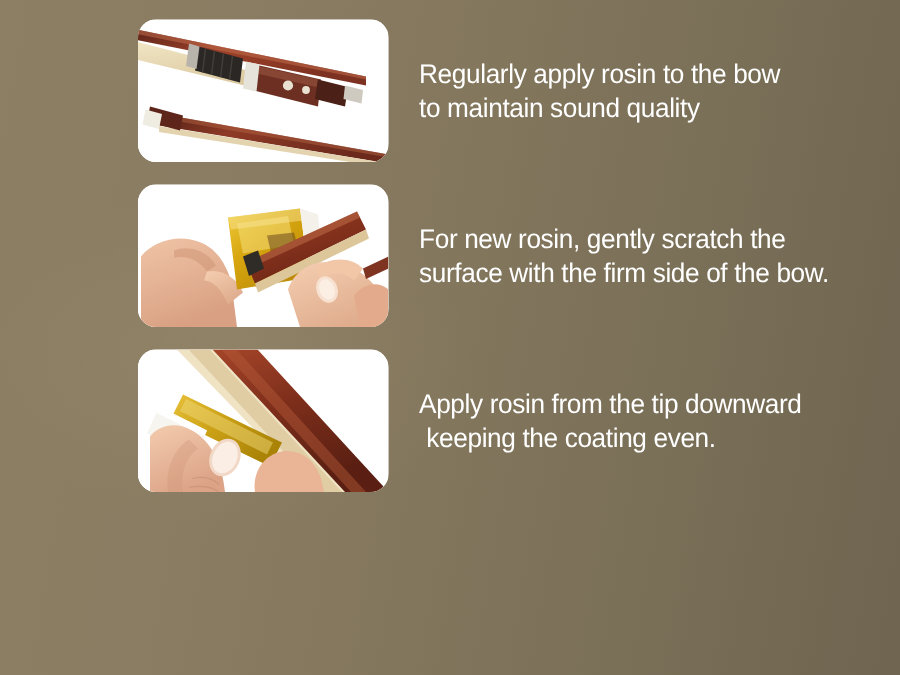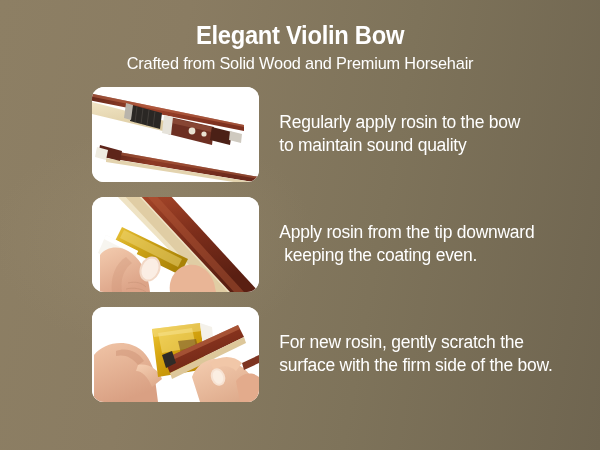--- a/index.html
+++ b/index.html
@@ -103,24 +103,20 @@
     transform-origin: left center;
   }
   .tip-line { display: block; white-space: nowrap; }
   .tip-line.indent { padding-left: 5px; }
 </style>
 </head>
 <body>
 
 <div id="poster">
 
-  <div class="header">
-    <h1 class="title">Elegant Violin Bow</h1>
-    <p class="subtitle">Crafted from Solid Wood and Premium Horsehair</p>
-  </div>
 
   <div class="rows">
 
     <div class="row">
       <div class="photo-card">
         <svg viewBox="0 0 167 95" preserveAspectRatio="none" aria-hidden="true">
           <defs>
             <linearGradient id="r1wood" x1="0" y1="0" x2="1" y2="0.4">
               <stop offset="0" stop-color="#5d2519"></stop>
               <stop offset="0.45" stop-color="#9c4129"></stop>
@@ -176,20 +172,82 @@
       <div class="tip">
         <span class="tip-line">Regularly apply rosin to the bow</span>
         <span class="tip-line">to maintain sound quality</span>
       </div>
     </div>
 
     <div class="row">
       <div class="photo-card">
         <svg viewBox="0 0 167 95" preserveAspectRatio="none" aria-hidden="true">
           <defs>
+            <linearGradient id="r2skin" x1="0" y1="0" x2="0.4" y2="1">
+              <stop offset="0" stop-color="#f0c4a6"></stop>
+              <stop offset="1" stop-color="#d9a083"></stop>
+            </linearGradient>
+            <linearGradient id="r2skin2" x1="0.2" y1="0" x2="0.8" y2="1">
+              <stop offset="0" stop-color="#f3cbae"></stop>
+              <stop offset="1" stop-color="#dda98a"></stop>
+            </linearGradient>
+            <linearGradient id="r2gold" x1="0" y1="0" x2="0.8" y2="1">
+              <stop offset="0" stop-color="#f0cb3c"></stop>
+              <stop offset="0.45" stop-color="#d6a50f"></stop>
+              <stop offset="1" stop-color="#b98705"></stop>
+            </linearGradient>
+            <linearGradient id="r2stick" x1="0" y1="0" x2="0.5" y2="1">
+              <stop offset="0" stop-color="#9c3d23"></stop>
+              <stop offset="1" stop-color="#6c2616"></stop>
+            </linearGradient>
+          </defs>
+          <rect width="167" height="95" fill="#ffffff"></rect>
+
+          <path d="M2,95 L2,48 C10,38 26,33 40,38 C52,42 58,52 62,64 L66,95 Z" fill="url(#r2skin)"></path>
+          <path d="M24,44 C34,40 46,44 52,54 L46,58 C40,50 32,47 24,49 Z" fill="#c98f72" opacity="0.45"></path>
+
+          <path d="M46,58 C56,56 66,62 70,72 L60,80 C56,70 50,64 44,64 Z" fill="url(#r2skin2)"></path>
+
+          <polygon points="60,22 108,16 114,62 66,70" fill="url(#r2gold)"></polygon>
+          <polygon points="66,26 100,21 104,40 70,46" fill="#f6de7a" opacity="0.55"></polygon>
+          <polygon points="60,22 108,16 110,24 62,30" fill="#fbe9a0" opacity="0.45"></polygon>
+
+          <polygon points="108,16 120,20 124,62 114,62" fill="#f4f1ea"></polygon>
+
+          <polygon points="86,34 104,32 108,48 90,51" fill="#6b4a1e" opacity="0.55"></polygon>
+
+          <polygon points="72,52 146,18 152,30 78,66" fill="url(#r2stick)"></polygon>
+          <polygon points="72,52 146,18 148,22 74,56" fill="#c5714b" opacity="0.5"></polygon>
+
+          <polygon points="78,66 152,30 154,36 80,72" fill="#ddc79a"></polygon>
+
+          <polygon points="70,48 80,44 84,56 74,61" fill="#2f2b27"></polygon>
+
+          <path d="M108,95 L100,70 C104,58 116,50 130,52 C146,54 158,64 164,78 L166,95 Z" fill="url(#r2skin2)"></path>
+
+          <path d="M118,56 C128,48 142,48 150,56 L144,64 C138,58 128,58 122,63 Z" fill="#f1c7a8"></path>
+
+          <ellipse cx="126" cy="70" rx="7" ry="9" transform="rotate(-22 126 70)" fill="#f7e2d2"></ellipse>
+          <ellipse cx="126" cy="70" rx="5" ry="7" transform="rotate(-22 126 70)" fill="#fbeee2"></ellipse>
+
+          <path d="M148,95 L144,74 C150,66 160,64 167,70 L167,95 Z" fill="#e3ab8c"></path>
+
+          <polygon points="150,56 167,48 167,56 152,63" fill="#7e3421"></polygon>
+        </svg>
+      </div>
+      <div class="tip">
+        <span class="tip-line">For new rosin, gently scratch the</span>
+        <span class="tip-line">surface with the firm side of the bow.</span>
+      </div>
+    </div>
+
+    <div class="row">
+      <div class="photo-card">
+        <svg viewBox="0 0 167 95" preserveAspectRatio="none" aria-hidden="true">
+          <defs>
             <linearGradient id="r3stick" x1="0" y1="0" x2="0.4" y2="1">
               <stop offset="0" stop-color="#a8472a"></stop>
               <stop offset="0.5" stop-color="#7d2e1b"></stop>
               <stop offset="1" stop-color="#5a1f12"></stop>
             </linearGradient>
             <linearGradient id="r3skin" x1="0" y1="0" x2="0.5" y2="1">
               <stop offset="0" stop-color="#f3cbae"></stop>
               <stop offset="1" stop-color="#dca387"></stop>
             </linearGradient>
             <linearGradient id="r3gold" x1="0" y1="0" x2="1" y2="0.6">
@@ -225,76 +283,14 @@
             <path d="M34,92 C42,90 50,92 54,95"></path>
           </g>
         </svg>
       </div>
       <div class="tip">
         <span class="tip-line">Apply rosin from the tip downward</span>
         <span class="tip-line indent"> keeping the coating even.</span>
       </div>
     </div>
 
-    <div class="row">
-      <div class="photo-card">
-        <svg viewBox="0 0 167 95" preserveAspectRatio="none" aria-hidden="true">
-          <defs>
-            <linearGradient id="r2skin" x1="0" y1="0" x2="0.4" y2="1">
-              <stop offset="0" stop-color="#f0c4a6"></stop>
-              <stop offset="1" stop-color="#d9a083"></stop>
-            </linearGradient>
-            <linearGradient id="r2skin2" x1="0.2" y1="0" x2="0.8" y2="1">
-              <stop offset="0" stop-color="#f3cbae"></stop>
-              <stop offset="1" stop-color="#dda98a"></stop>
-            </linearGradient>
-            <linearGradient id="r2gold" x1="0" y1="0" x2="0.8" y2="1">
-              <stop offset="0" stop-color="#f0cb3c"></stop>
-              <stop offset="0.45" stop-color="#d6a50f"></stop>
-              <stop offset="1" stop-color="#b98705"></stop>
-            </linearGradient>
-            <linearGradient id="r2stick" x1="0" y1="0" x2="0.5" y2="1">
-              <stop offset="0" stop-color="#9c3d23"></stop>
-              <stop offset="1" stop-color="#6c2616"></stop>
-            </linearGradient>
-          </defs>
-          <rect width="167" height="95" fill="#ffffff"></rect>
-
-          <path d="M2,95 L2,48 C10,38 26,33 40,38 C52,42 58,52 62,64 L66,95 Z" fill="url(#r2skin)"></path>
-          <path d="M24,44 C34,40 46,44 52,54 L46,58 C40,50 32,47 24,49 Z" fill="#c98f72" opacity="0.45"></path>
-
-          <path d="M46,58 C56,56 66,62 70,72 L60,80 C56,70 50,64 44,64 Z" fill="url(#r2skin2)"></path>
-
-          <polygon points="60,22 108,16 114,62 66,70" fill="url(#r2gold)"></polygon>
-          <polygon points="66,26 100,21 104,40 70,46" fill="#f6de7a" opacity="0.55"></polygon>
-          <polygon points="60,22 108,16 110,24 62,30" fill="#fbe9a0" opacity="0.45"></polygon>
-
-          <polygon points="108,16 120,20 124,62 114,62" fill="#f4f1ea"></polygon>
-
-          <polygon points="86,34 104,32 108,48 90,51" fill="#6b4a1e" opacity="0.55"></polygon>
-
-          <polygon points="72,52 146,18 152,30 78,66" fill="url(#r2stick)"></polygon>
-          <polygon points="72,52 146,18 148,22 74,56" fill="#c5714b" opacity="0.5"></polygon>
-
-          <polygon points="78,66 152,30 154,36 80,72" fill="#ddc79a"></polygon>
-
-          <polygon points="70,48 80,44 84,56 74,61" fill="#2f2b27"></polygon>
-
-          <path d="M108,95 L100,70 C104,58 116,50 130,52 C146,54 158,64 164,78 L166,95 Z" fill="url(#r2skin2)"></path>
-
-          <path d="M118,56 C128,48 142,48 150,56 L144,64 C138,58 128,58 122,63 Z" fill="#f1c7a8"></path>
-
-          <ellipse cx="126" cy="70" rx="7" ry="9" transform="rotate(-22 126 70)" fill="#f7e2d2"></ellipse>
-          <ellipse cx="126" cy="70" rx="5" ry="7" transform="rotate(-22 126 70)" fill="#fbeee2"></ellipse>
-
-          <path d="M148,95 L144,74 C150,66 160,64 167,70 L167,95 Z" fill="#e3ab8c"></path>
-
-          <polygon points="150,56 167,48 167,56 152,63" fill="#7e3421"></polygon>
-        </svg>
-      </div>
-      <div class="tip">
-        <span class="tip-line">For new rosin, gently scratch the</span>
-        <span class="tip-line">surface with the firm side of the bow.</span>
-      </div>
-    </div>
-
   </div>
 </div>
 
 </body></html>

